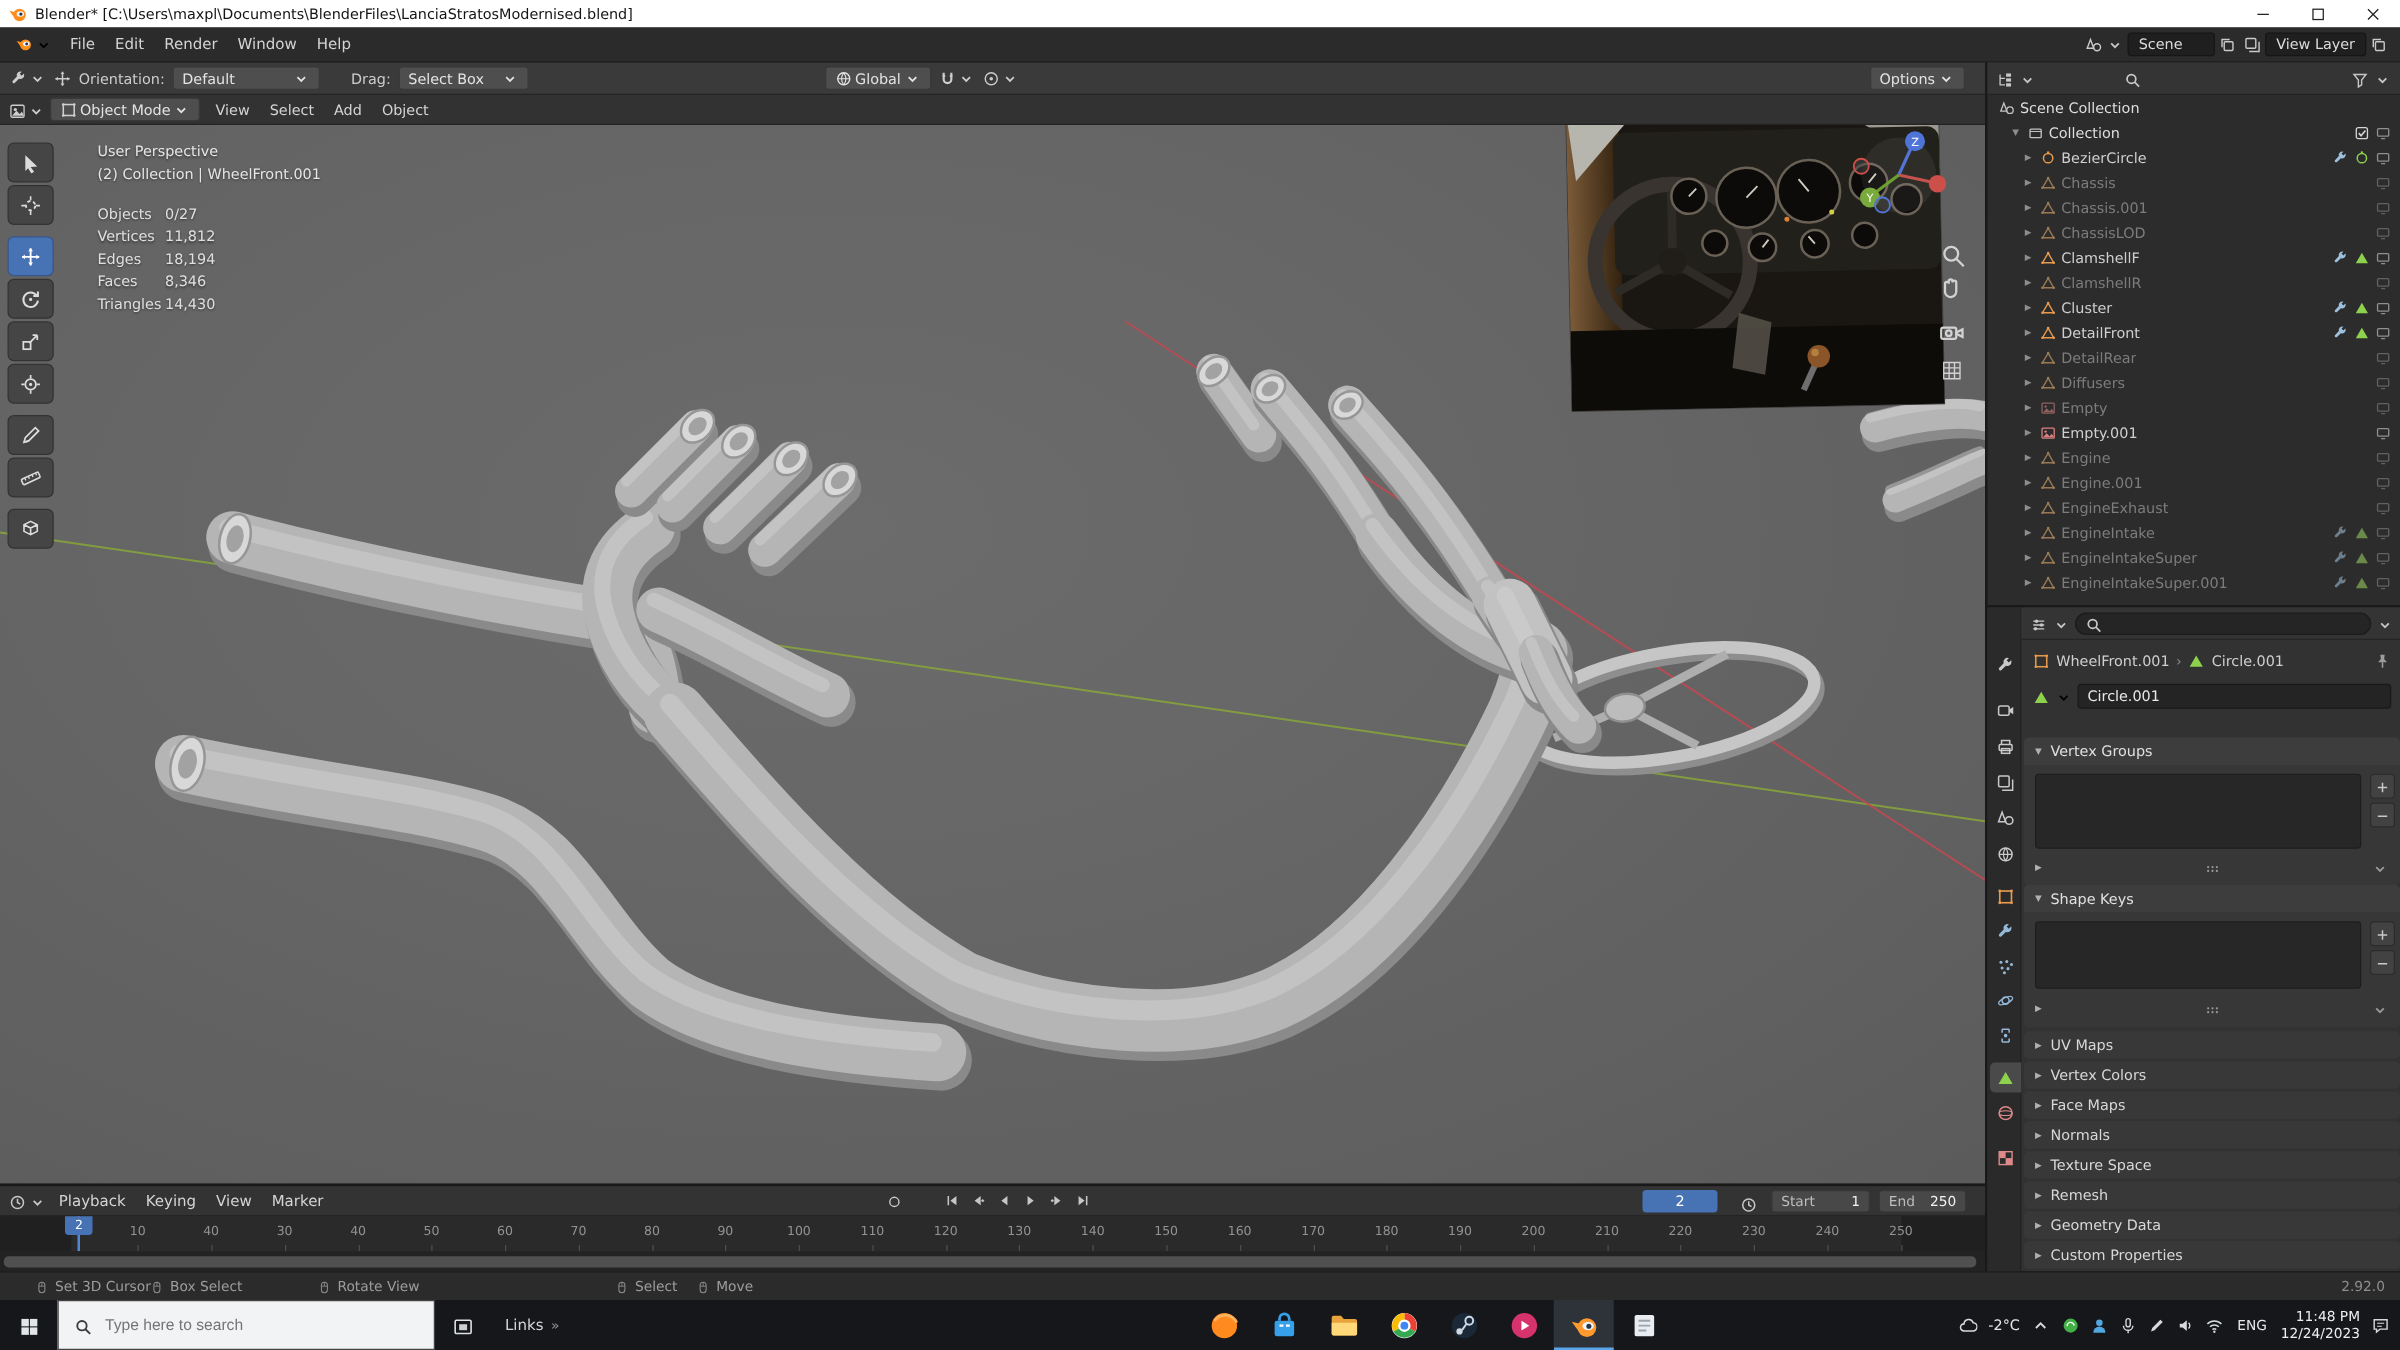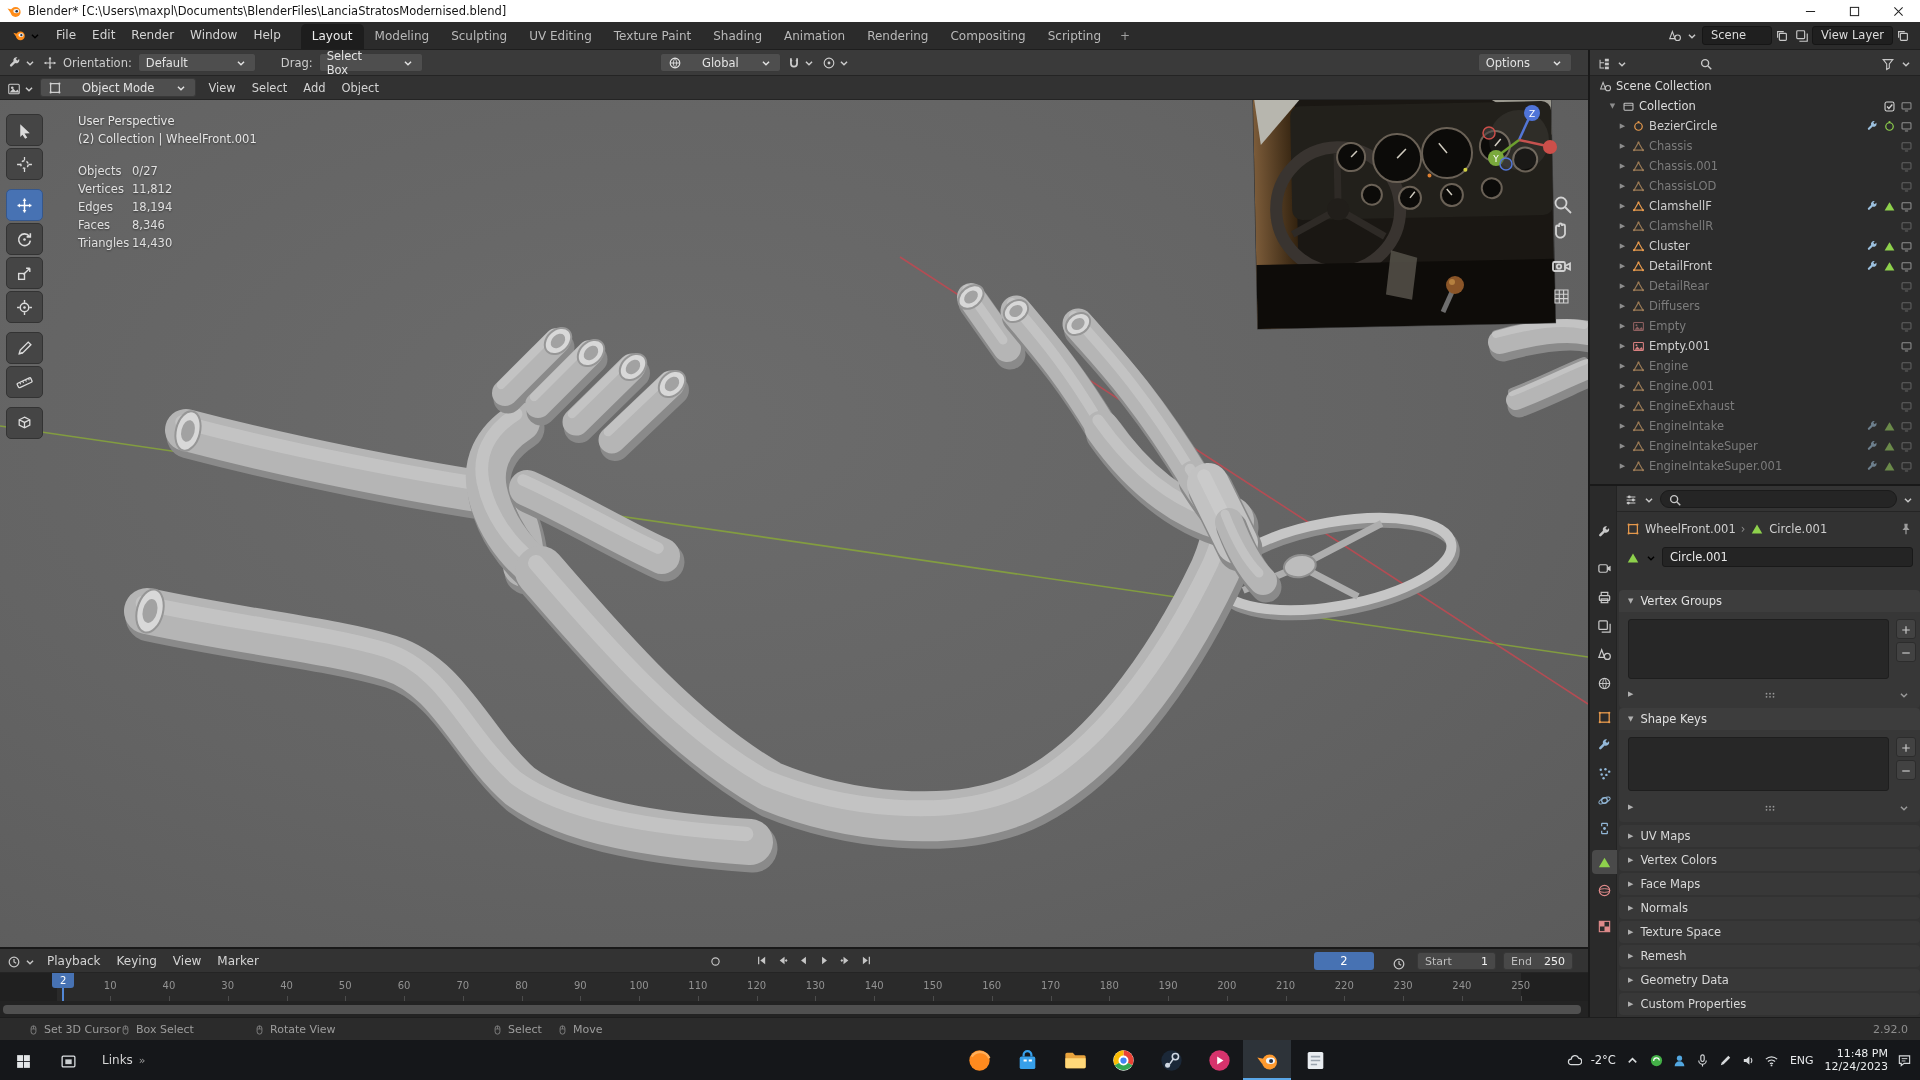--- a/index.html
+++ b/index.html
@@ -20,21 +20,21 @@
 #topbar-menus{display:flex;align-items:center;height:28px}
 #ws-tabs{display:flex;align-items:flex-end;margin-left:12px;height:28px}
 .tab{padding:5px 11px 6px;font-size:12px;color:#b9b9b9;border-radius:5px 5px 0 0}
 .tab.active{background:#1d1d1d;color:#ececec}
 .tab.plus{color:#9f9f9f;padding:5px 8px 6px}
 .topbar-right{margin-left:auto;display:flex;align-items:center;gap:6px;padding-right:10px;height:28px}
 .selwidget{display:flex;align-items:center;gap:3px;color:#c9c9c9}
 .selpill{background:#1f1f1f;border:1px solid #161616;border-radius:3px;height:19px;display:flex;align-items:center;padding:0 8px;font-size:11.5px;color:#dcdcdc;min-width:70px}
 
 .toolhdr{position:absolute;top:50px;left:0;width:1588px;height:26px;background:#3a3a3a;border-bottom:1px solid #242424;display:flex;align-items:center;gap:6px;padding:0 8px;font-size:11.5px;color:#cdcdcd}
-.pill{background:#4e4e4e;border:1px solid #393939;border-radius:3px;height:19px;display:flex;align-items:center;gap:20px;padding:0 7px;font-size:11.5px;color:#e3e3e3}
+.pill{background:#4e4e4e;border:1px solid #393939;border-radius:3px;height:19px;display:flex;align-items:center;gap:2px;padding:0 7px;font-size:11.5px;color:#e3e3e3}
 .th-center{position:absolute;left:660px;display:flex;align-items:center;gap:6px}
 .th-right{position:absolute;right:16px}
 .iconbtn{display:flex;align-items:center;gap:1px;color:#cdcdcd}
 
 .vphdr{position:absolute;top:76px;left:0;width:1588px;height:24px;background:#323232;border-bottom:1px solid #242424;display:flex;align-items:center;gap:4px;padding:0 7px}
 #vp-menus{display:flex;align-items:center}
 #vp-menus .menu{padding:3px 8px;font-size:11.5px}
 
 .canvas{position:absolute;top:100px;left:0;width:1588px;height:847px;background:radial-gradient(ellipse at 42% 38%,#6c6c6c 0%,#646464 55%,#5b5b5b 100%);overflow:hidden}
 .scene{position:absolute;inset:0}
@@ -183,33 +183,20 @@
     <span><svg viewBox="0 0 16 16" class="ic">
           <path d="M4.5 6.5L8 10l3.5-3.5" fill="none" stroke="currentColor" stroke-width="1.6"></path>
         </svg></span>
   </span>
   <div id="topbar-menus">
       <span class="menu">File</span>
       <span class="menu">Edit</span>
       <span class="menu">Render</span>
       <span class="menu">Window</span>
       <span class="menu">Help</span>
-    </div>
-  <div id="ws-tabs">
-      <span class="tab active">Layout</span>
-      <span class="tab">Modeling</span>
-      <span class="tab">Sculpting</span>
-      <span class="tab">UV Editing</span>
-      <span class="tab">Texture Paint</span>
-      <span class="tab">Shading</span>
-      <span class="tab">Animation</span>
-      <span class="tab">Rendering</span>
-      <span class="tab">Compositing</span>
-      <span class="tab">Scripting</span>
-      <span class="tab plus">+</span>
     </div>
   <div class="topbar-right">
     <span class="selwidget">
       <span><svg viewBox="0 0 16 16" class="ic">
             <path d="M5 3l3 8H2z" fill="none" stroke="currentColor" stroke-width="1.3"></path>
             <circle cx="11" cy="10" r="3.2" fill="none" stroke="currentColor" stroke-width="1.3"></circle>
           </svg></span>
       <span><svg viewBox="0 0 16 16" class="ic">
             <path d="M4.5 6.5L8 10l3.5-3.5" fill="none" stroke="currentColor" stroke-width="1.6"></path>
           </svg></span>
@@ -1400,20 +1387,27 @@
   <div class="startbtn">
       <span><svg viewBox="0 0 16 16" class="ic">
           <g fill="currentColor">
             <rect x="2" y="2" width="5.6" height="5.6"></rect>
             <rect x="8.4" y="2" width="5.6" height="5.6"></rect>
             <rect x="2" y="8.4" width="5.6" height="5.6"></rect>
             <rect x="8.4" y="8.4" width="5.6" height="5.6"></rect>
           </g>
         </svg></span>
     </div>
+  <div class="tsearch">
+    <span><svg viewBox="0 0 16 16" class="ic">
+          <circle cx="7" cy="7" r="4" fill="none" stroke="currentColor" stroke-width="1.6"></circle>
+          <path d="M10 10l4 4" stroke="currentColor" stroke-width="1.6"></path>
+        </svg></span>
+    <input placeholder="Type here to search" style="">
+  </div>
   <div class="tviewbtn">
       <span><svg viewBox="0 0 16 16" class="ic">
           <rect x="2" y="3" width="12" height="10" rx="1" fill="none" stroke="currentColor" stroke-width="1.2"></rect>
           <rect x="5" y="6" width="6" height="4.5" fill="currentColor" opacity=".9"></rect>
         </svg></span>
     </div>
   <div class="linksbar">
     <span>Links</span>
     <span class="chev">»</span>
   </div>

